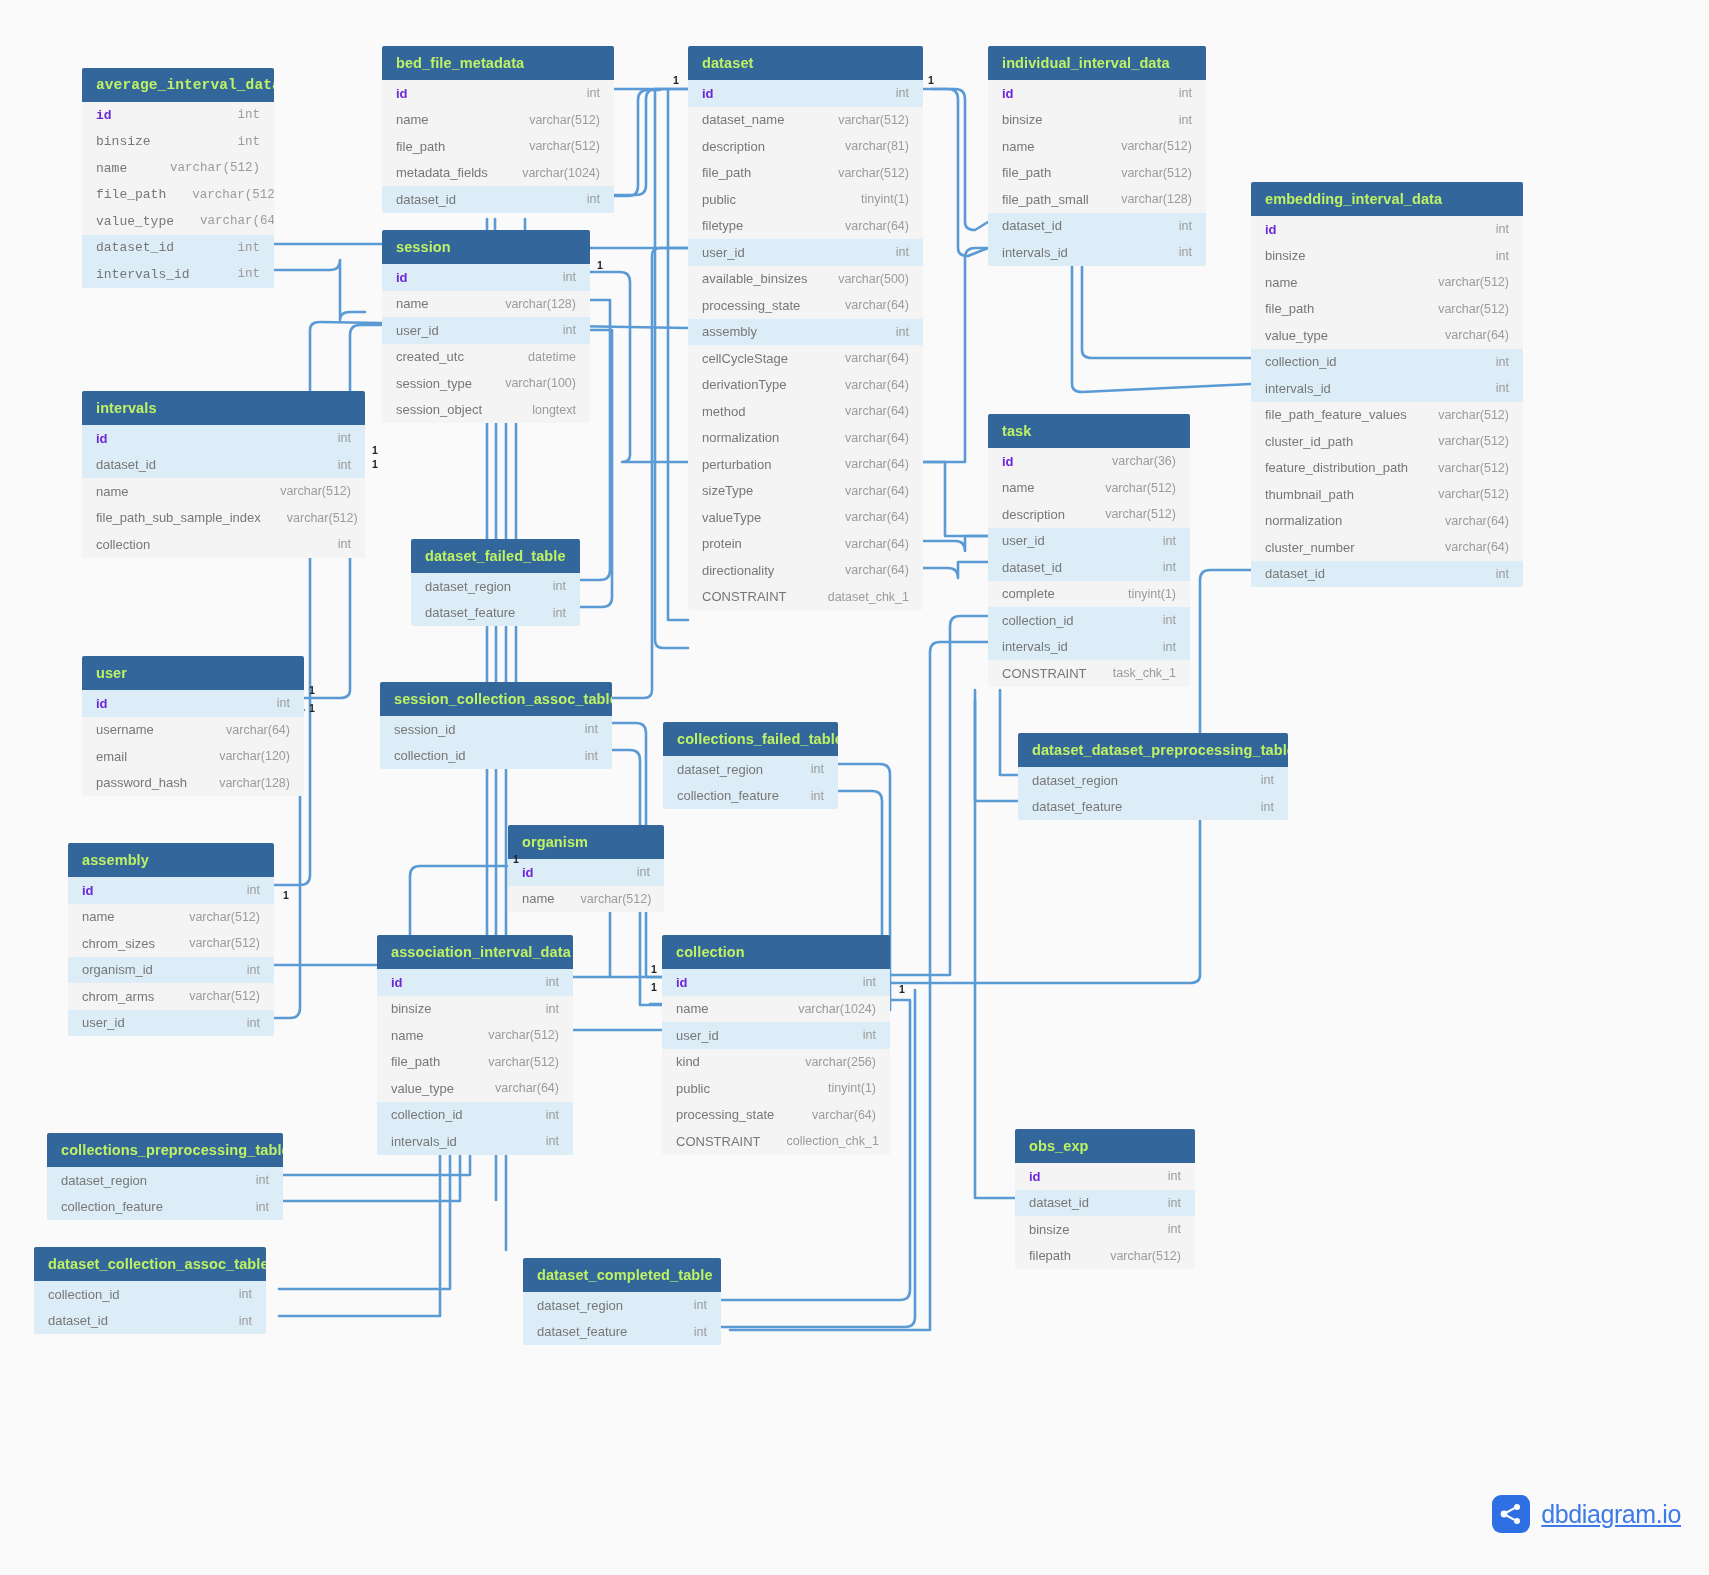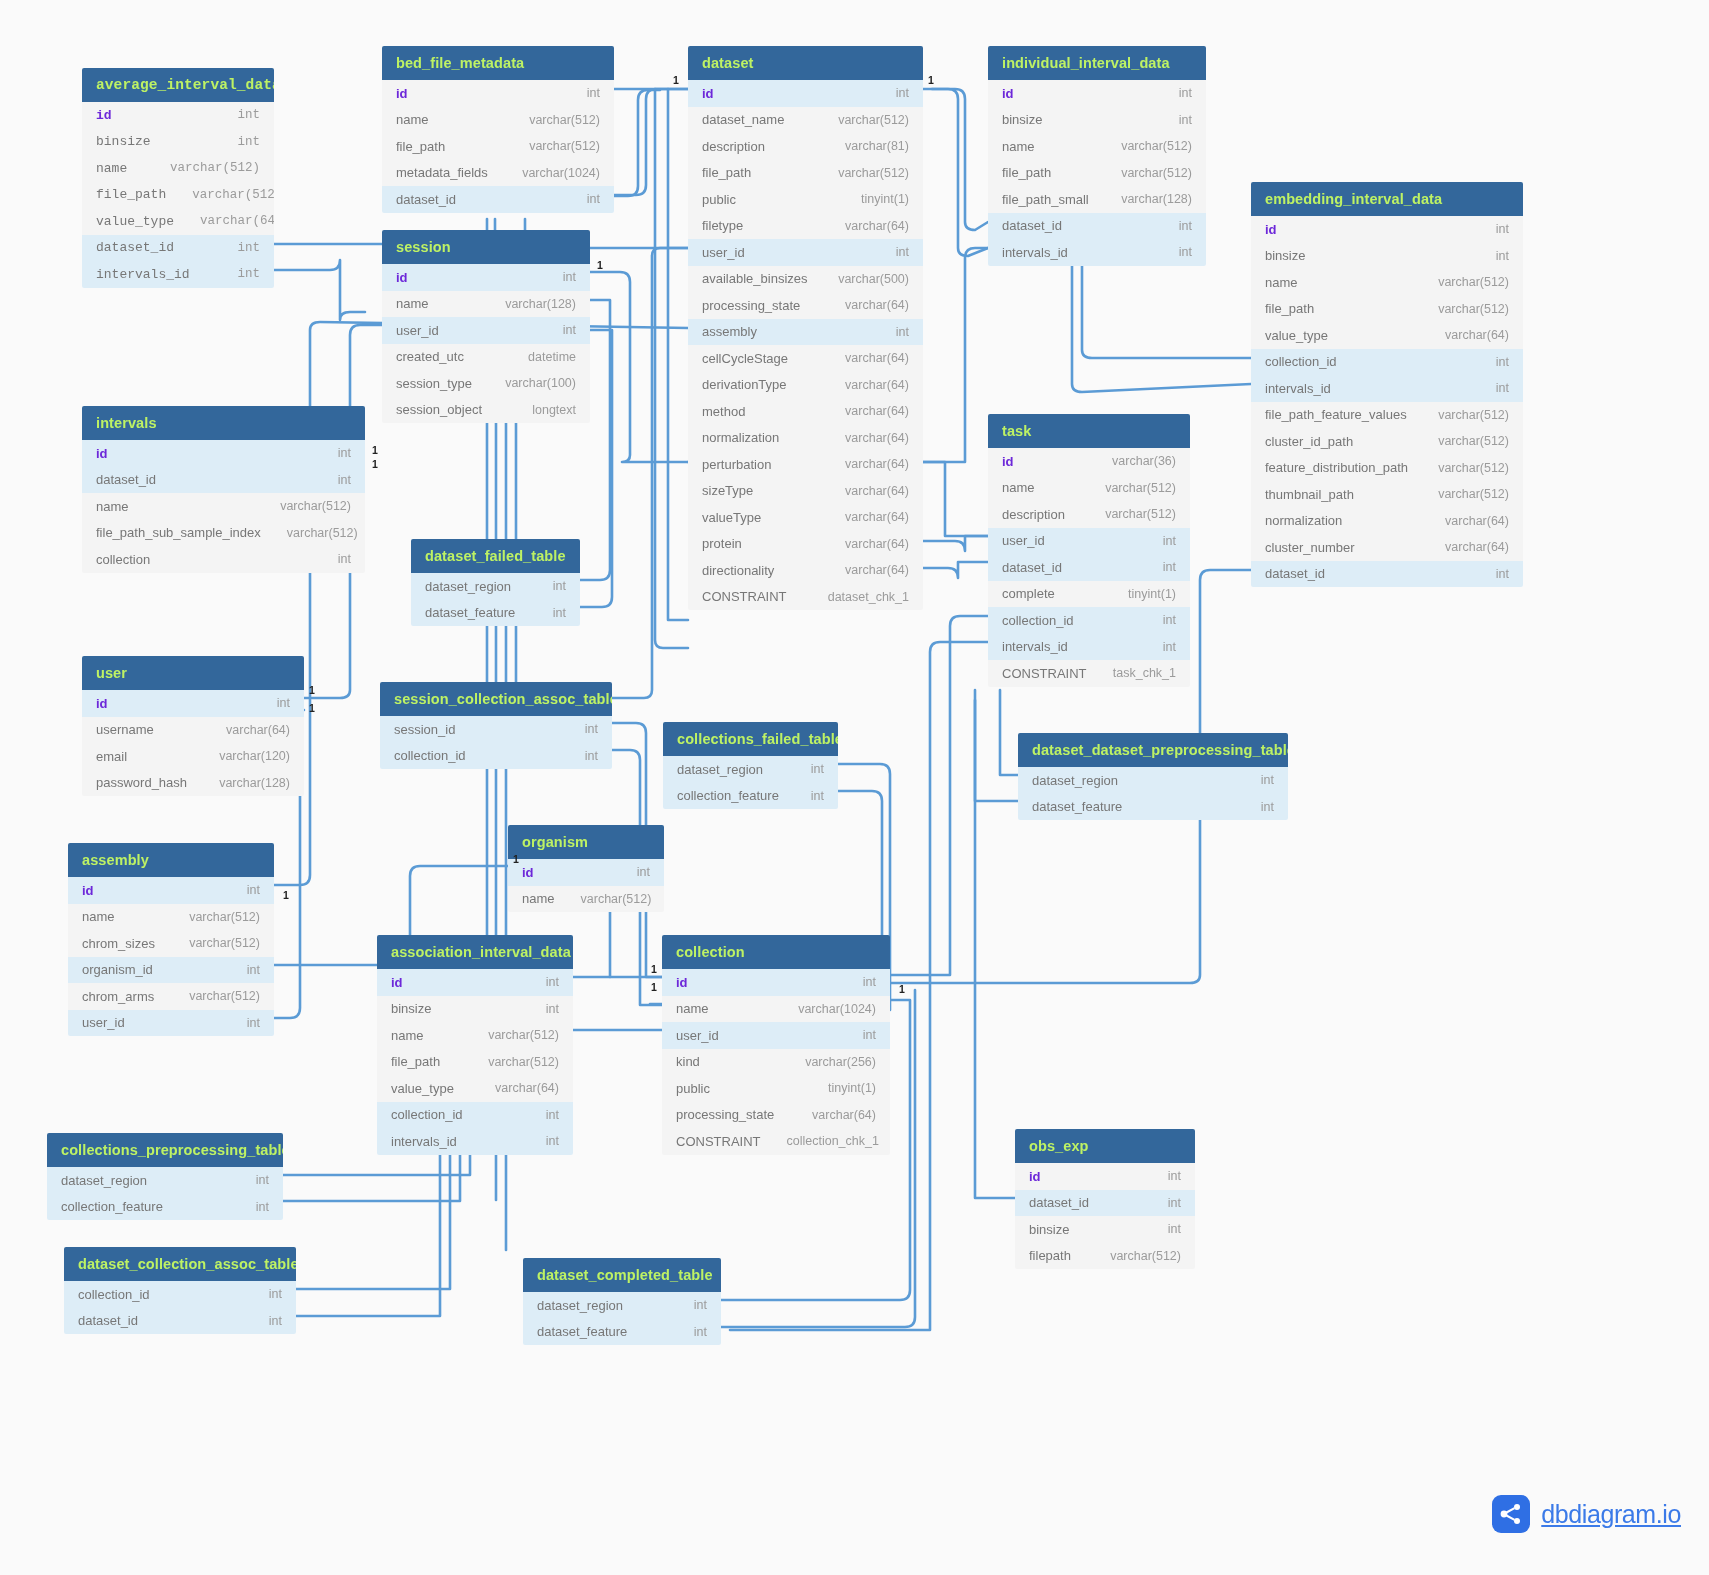--- a/index.html
+++ b/index.html
@@ -419,21 +419,21 @@
         </div>
         <div class="field-row">
           <span class="field-name">session_type</span>
           <span class="field-type">varchar(100)</span>
         </div>
         <div class="field-row">
           <span class="field-name">session_object</span>
           <span class="field-type">longtext</span>
         </div>
       </div>
-      <div class="table-card" style="left: 82px; top: 406px; width: 283px;">
+      <div class="table-card" style="left: 82px; top: 391px; width: 283px;">
         <div class="table-header">intervals</div>
         <div class="field-row key pk">
           <span class="field-name">id</span>
           <span class="field-type">int</span>
         </div>
         <div class="field-row key">
           <span class="field-name">dataset_id</span>
           <span class="field-type">int</span>
         </div>
         <div class="field-row">
@@ -674,21 +674,21 @@
         <div class="table-header">collections_preprocessing_table</div>
         <div class="field-row key">
           <span class="field-name">dataset_region</span>
           <span class="field-type">int</span>
         </div>
         <div class="field-row key">
           <span class="field-name">collection_feature</span>
           <span class="field-type">int</span>
         </div>
       </div>
-      <div class="table-card" style="left: 64px; top: 1247px; width: 232px;">
+      <div class="table-card" style="left: 34px; top: 1247px; width: 232px;">
         <div class="table-header">dataset_collection_assoc_table</div>
         <div class="field-row key">
           <span class="field-name">collection_id</span>
           <span class="field-type">int</span>
         </div>
         <div class="field-row key">
           <span class="field-name">dataset_id</span>
           <span class="field-type">int</span>
         </div>
       </div>

